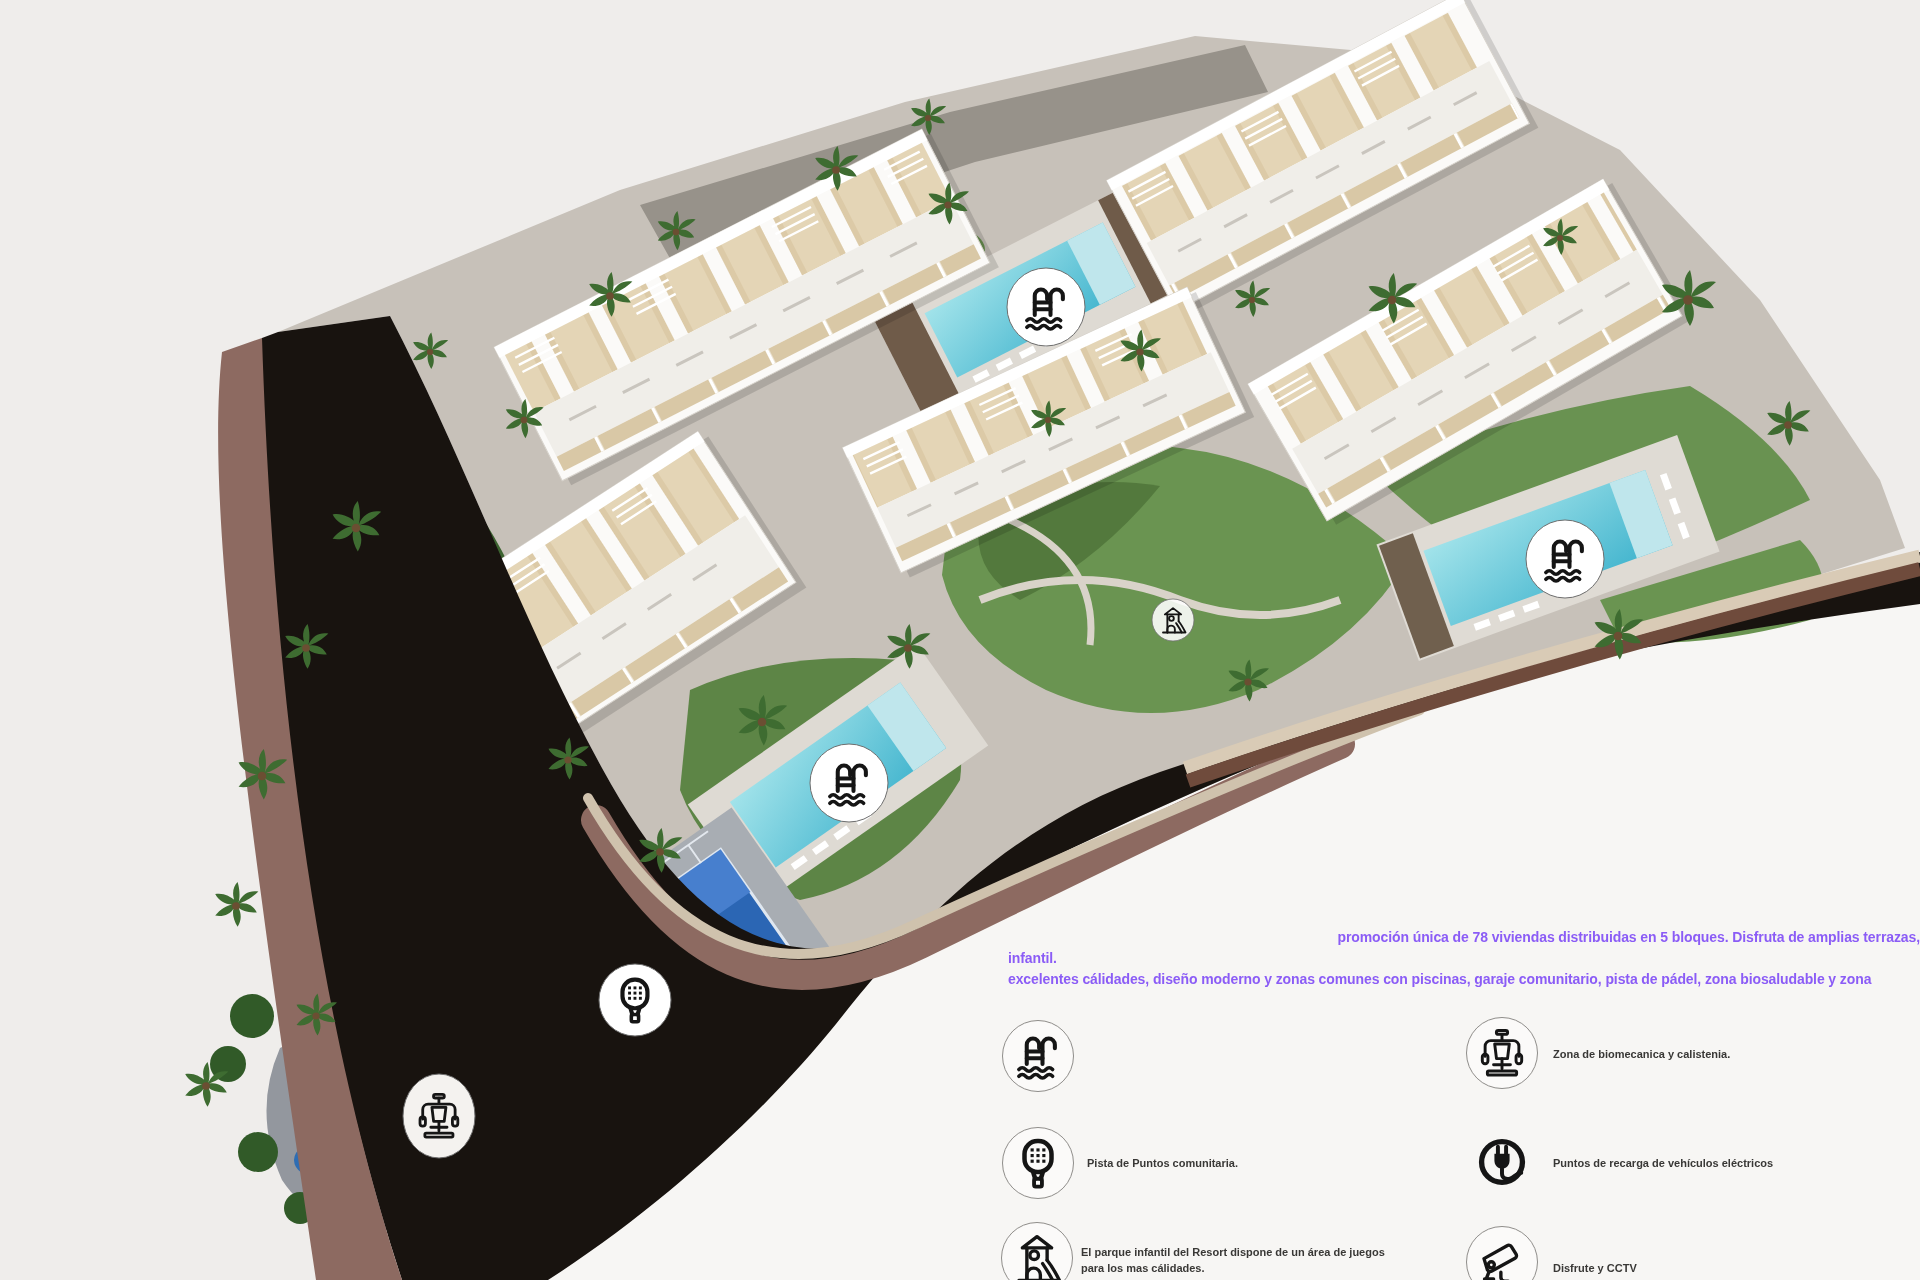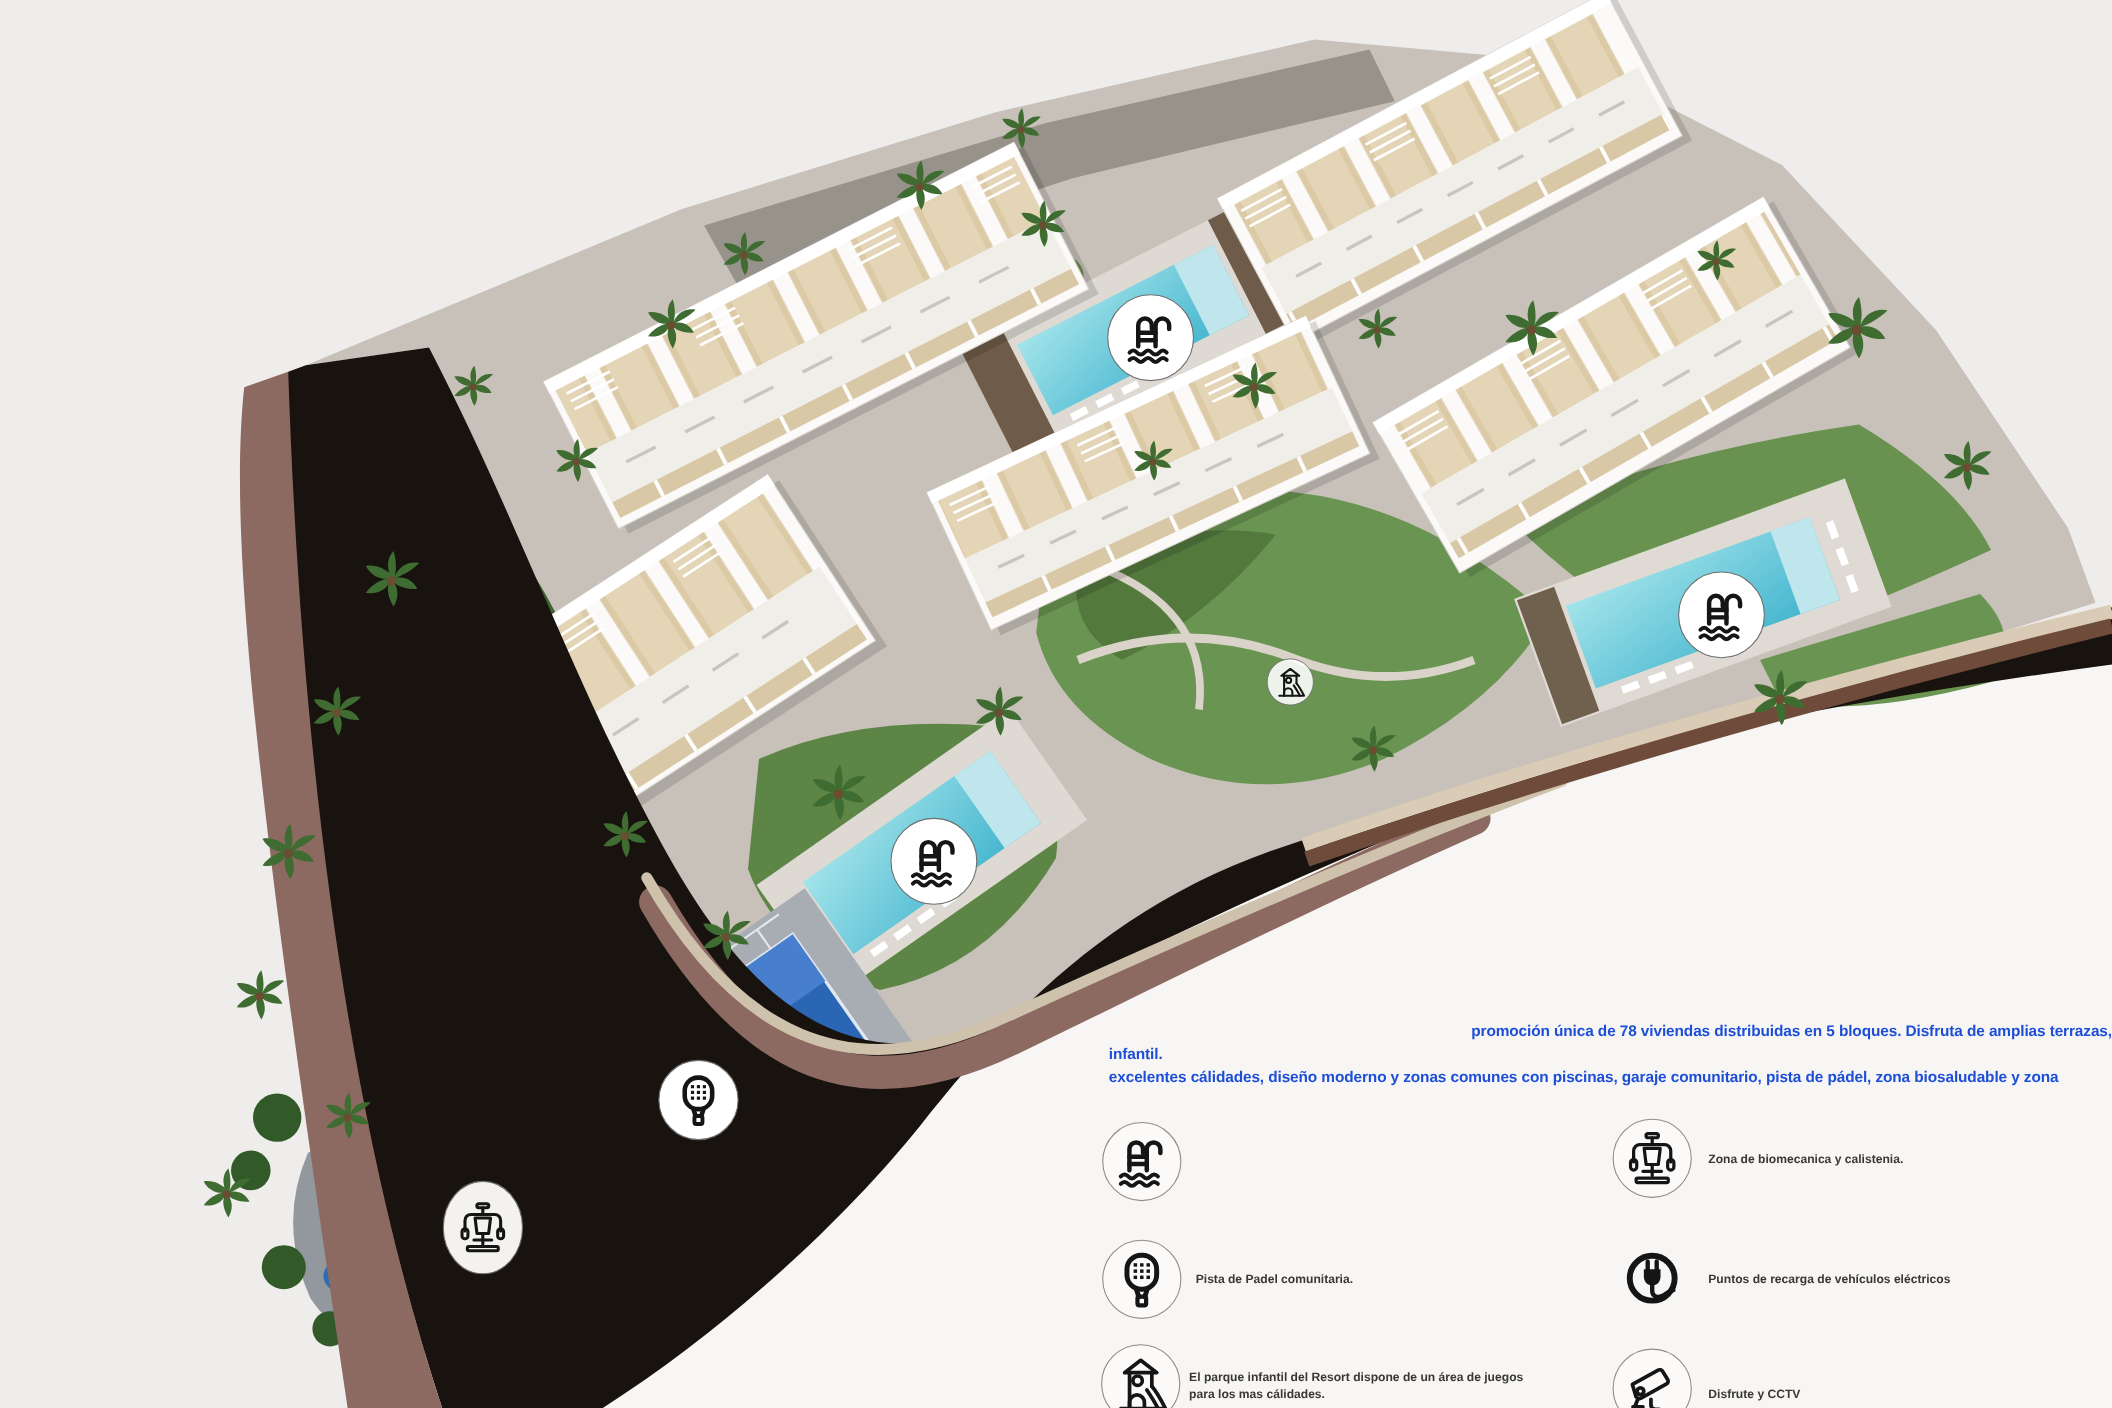--- a/index.html
+++ b/index.html
@@ -1,21 +1,21 @@
 <!DOCTYPE html>
 <html><head>
 <meta charset="utf-8">
 <style>
   html,body{margin:0;padding:0;background:#efedeb;}
   #stage{position:relative;width:1920px;height:1280px;overflow:hidden;
          font-family:"Liberation Sans",sans-serif;color:#3c3b39;}
   #scene{position:absolute;left:0;top:0;}
   .txt{position:absolute;white-space:nowrap;}
   .intro{width:912px;font-size:14px;font-weight:700;line-height:21px;
-         letter-spacing:-0.1px;color:#1d4ed8;}
+         letter-spacing:-0.1px;color:#8b5cf6;}
   .intro .l1{text-align:right;}
   .leg{font-size:11px;font-weight:700;line-height:15.5px;color:#393836;}
   .licon{position:absolute;}
 </style>
 </head>
 <body>
 
 <div id="stage">
 
 <svg id="scene" width="1920" height="1280" viewBox="0 0 1920 1280">
@@ -343,21 +343,21 @@
       </g>
 </svg>
 
 <svg class="licon" style="left:1000px;top:1125px" width="76" height="76" viewBox="-38 -38 76 76">
   <circle r="35.5" fill="#fbfaf9" stroke="#8f8d8a" stroke-width="1"></circle>
   <g transform="translate(-27,-27) scale(1.125)">
         <use href="#ic-padel"></use>
       </g>
 </svg>
 <div class="txt leg" style="left:1087px;top:1156px">
-  <div>Pista de Padel comunitaria.</div>
+  <div>Pista de Puntos comunitaria.</div>
 </div>
 
 <svg class="licon" style="left:999px;top:1220px" width="76" height="76" viewBox="-38 -38 76 76">
   <circle r="35.5" fill="#fbfaf9" stroke="#8f8d8a" stroke-width="1"></circle>
   <g transform="translate(-27,-27) scale(1.125)">
         <use href="#ic-play"></use>
       </g>
 </svg>
 <div class="txt leg" style="left:1081px;top:1245px">
   <div>El parque infantil del Resort dispone de un área de juegos</div>

